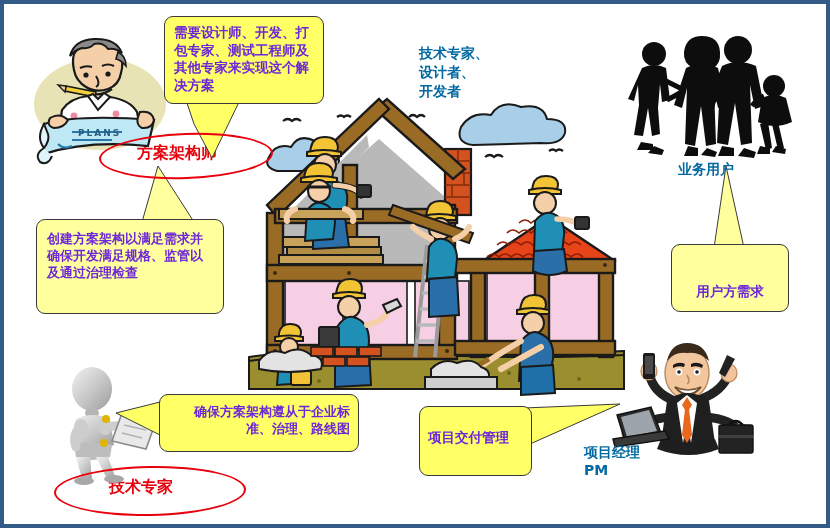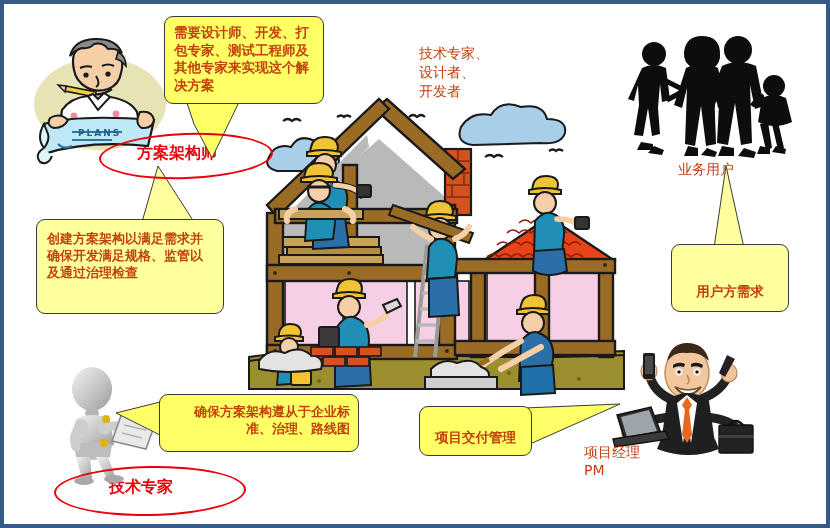--- a/index.html
+++ b/index.html
@@ -5,37 +5,37 @@
   html,body{margin:0;padding:0;background:#fff;}
   body{width:830px;height:528px;overflow:hidden;
        font-family:"DejaVu Sans","Liberation Sans",sans-serif;}
   #page{position:relative;width:830px;height:528px;box-sizing:border-box;
         border:4px solid #345a87;background:#ffffff;overflow:hidden;}
   .layer{position:absolute;}
 
   
   .callout{position:absolute;background:#ffff66;border:1px solid #3a3a3a;
            border-radius:9px;box-sizing:border-box;
-           font-weight:bold;color:#c2410c;line-height:1.30;
+           font-weight:bold;color:#6d28d9;line-height:1.30;
            padding:6px 8px;z-index:40;}
   .tail{position:absolute;z-index:39;}
 
   #c-solution{left:160px;top:12px;width:160px;height:88px;font-size:13.5px;
               padding:7px 7px 4px 9px;}
   #c-create{left:32px;top:215px;width:188px;height:95px;font-size:13px;
             padding:11px 8px 4px 10px;background:#ffff9e;}
   #c-conform{left:155px;top:390px;width:200px;height:58px;font-size:13px;
              padding:9px 8px 4px 10px;text-align:right;}
   #c-userreq{left:667px;top:240px;width:118px;height:68px;font-size:13.5px;
              text-align:center;padding-top:38px;background:#ffff9e;}
-  #c-delivery{left:415px;top:402px;width:113px;height:50px;font-size:13.5px;
-              text-align:center;padding-top:22px;}
+  #c-delivery{left:415px;top:402px;width:113px;height:70px;font-size:13.5px;
+              text-align:left;padding-top:22px;}
 
   
-  .plabel{position:absolute;color:#c2410c;font-weight:normal;z-index:45;}
+  .plabel{position:absolute;color:#0369a1;font-weight:bold;z-index:45;}
   #l-tech{left:415px;top:40px;font-size:14px;line-height:1.35;}
   #l-bizuser{left:674px;top:157px;font-size:14px;}
   #l-pm{left:580px;top:440px;font-size:14px;line-height:1.25;text-align:left;}
   .rolelabel{position:absolute;color:#e8000d;font-weight:bold;font-size:16px;
              white-space:nowrap;}
   #r-sol{left:133px;top:139px;}
   #r-ent{left:105px;top:473px;}
   .ellipse{position:absolute;border:2.5px solid #e8000d;border-radius:50%;
            z-index:59;background:transparent;}
   #e-sol{left:95px;top:129px;width:170px;height:42px;transform:rotate(-2deg);}

